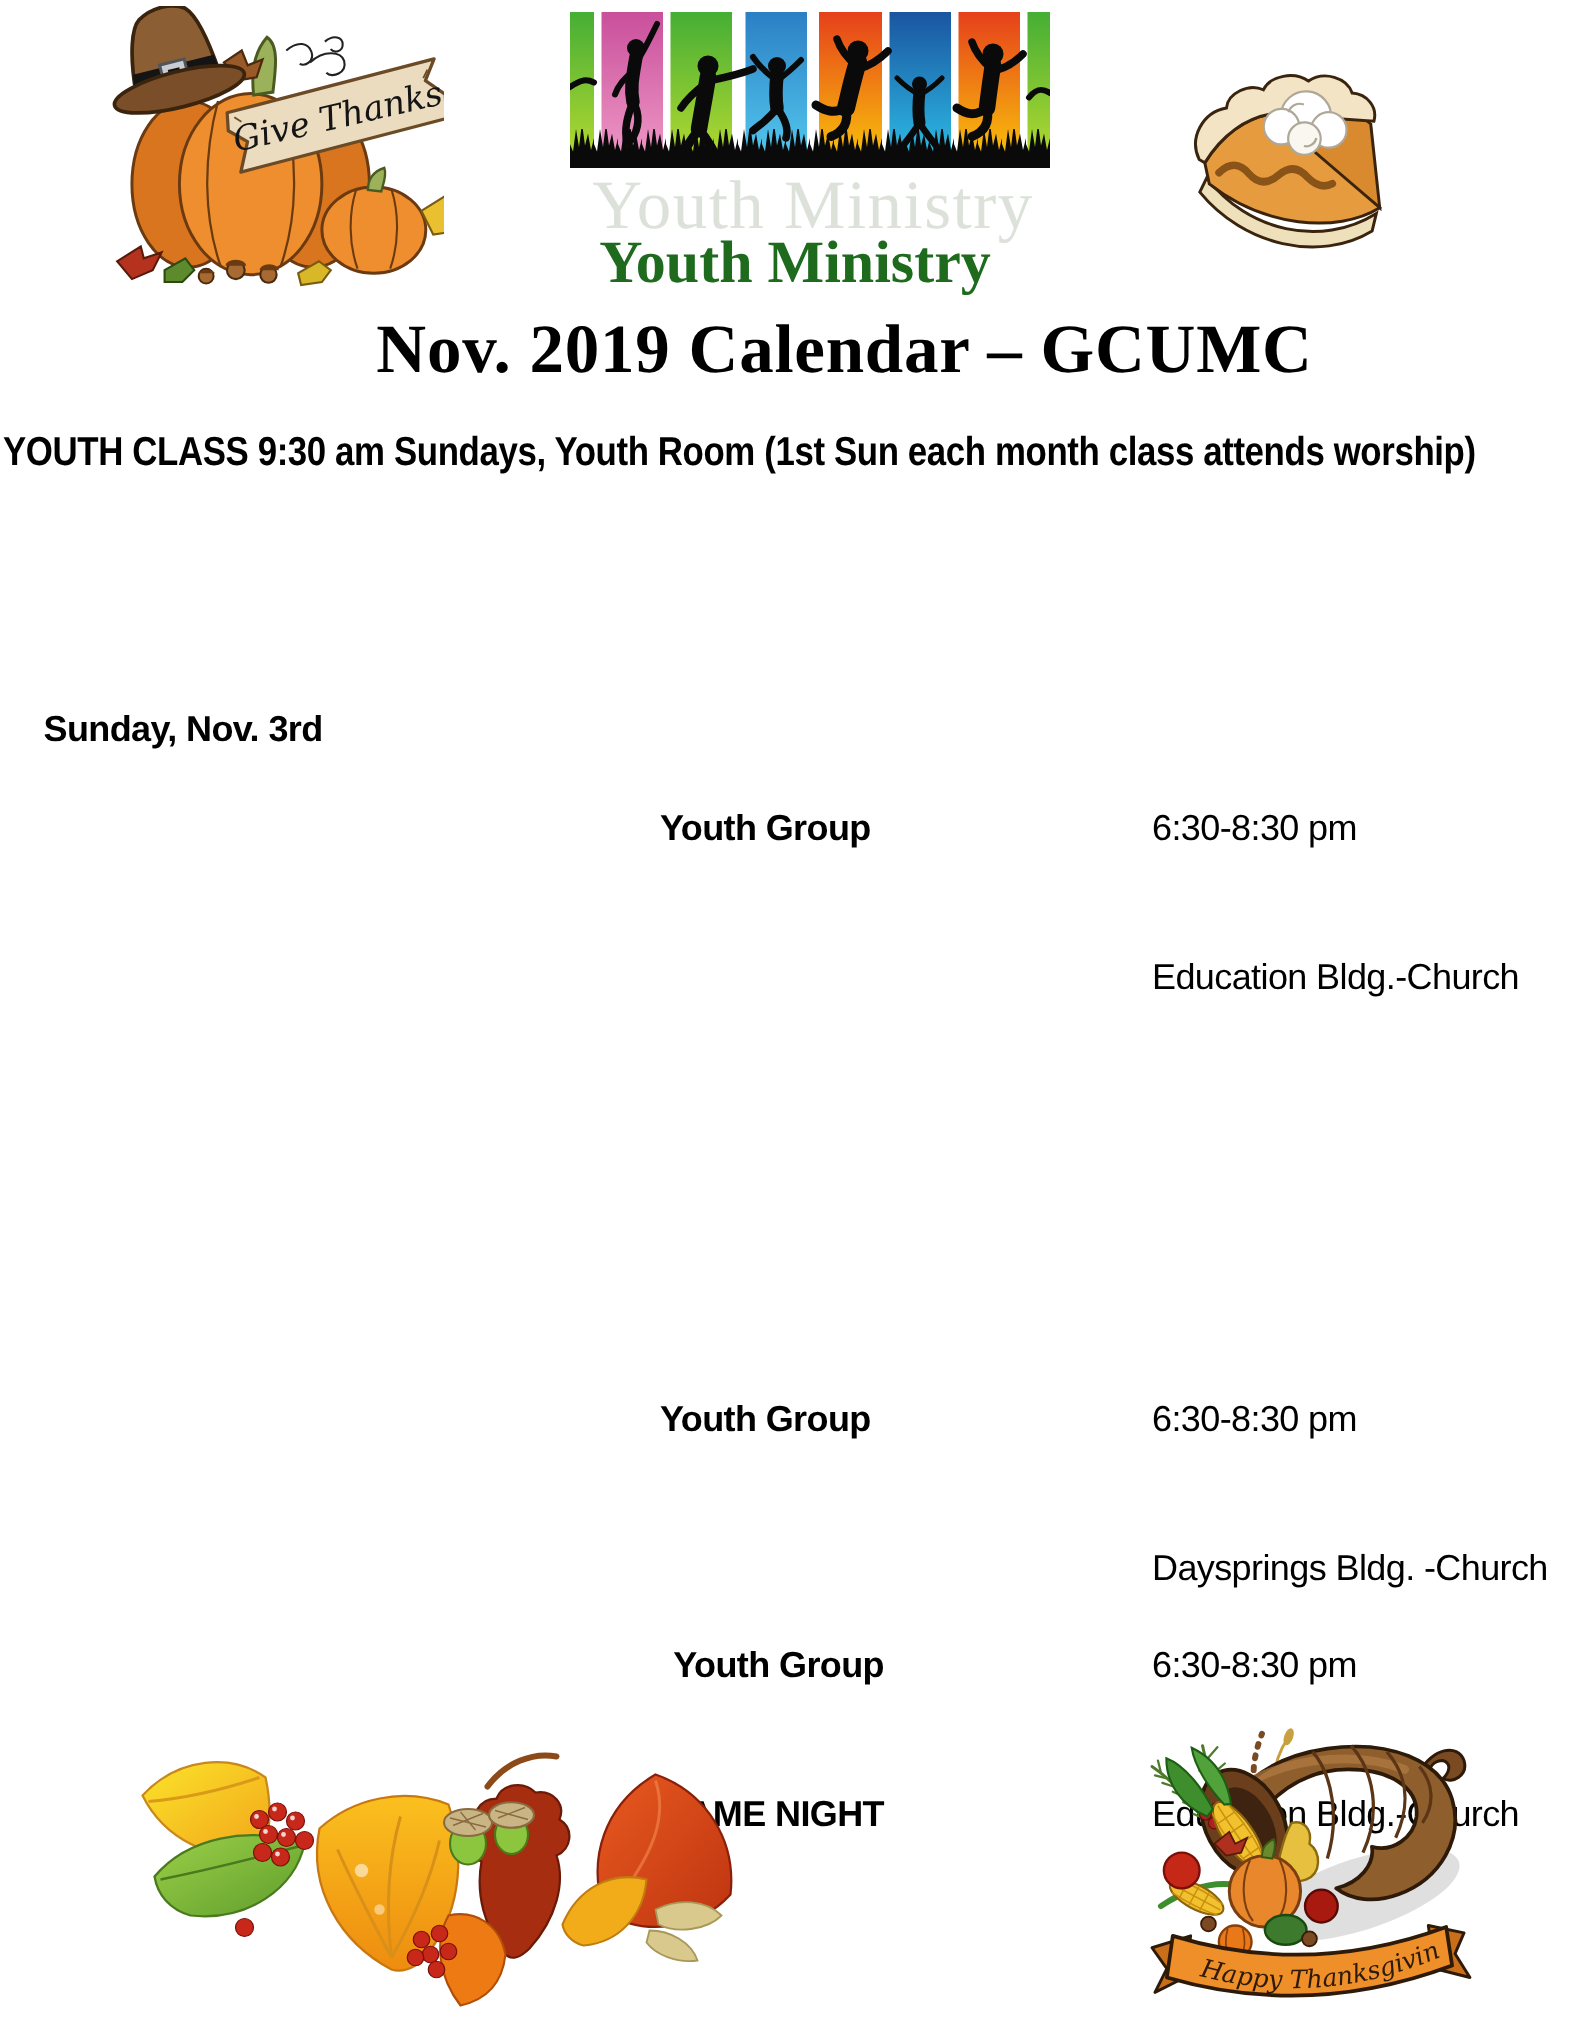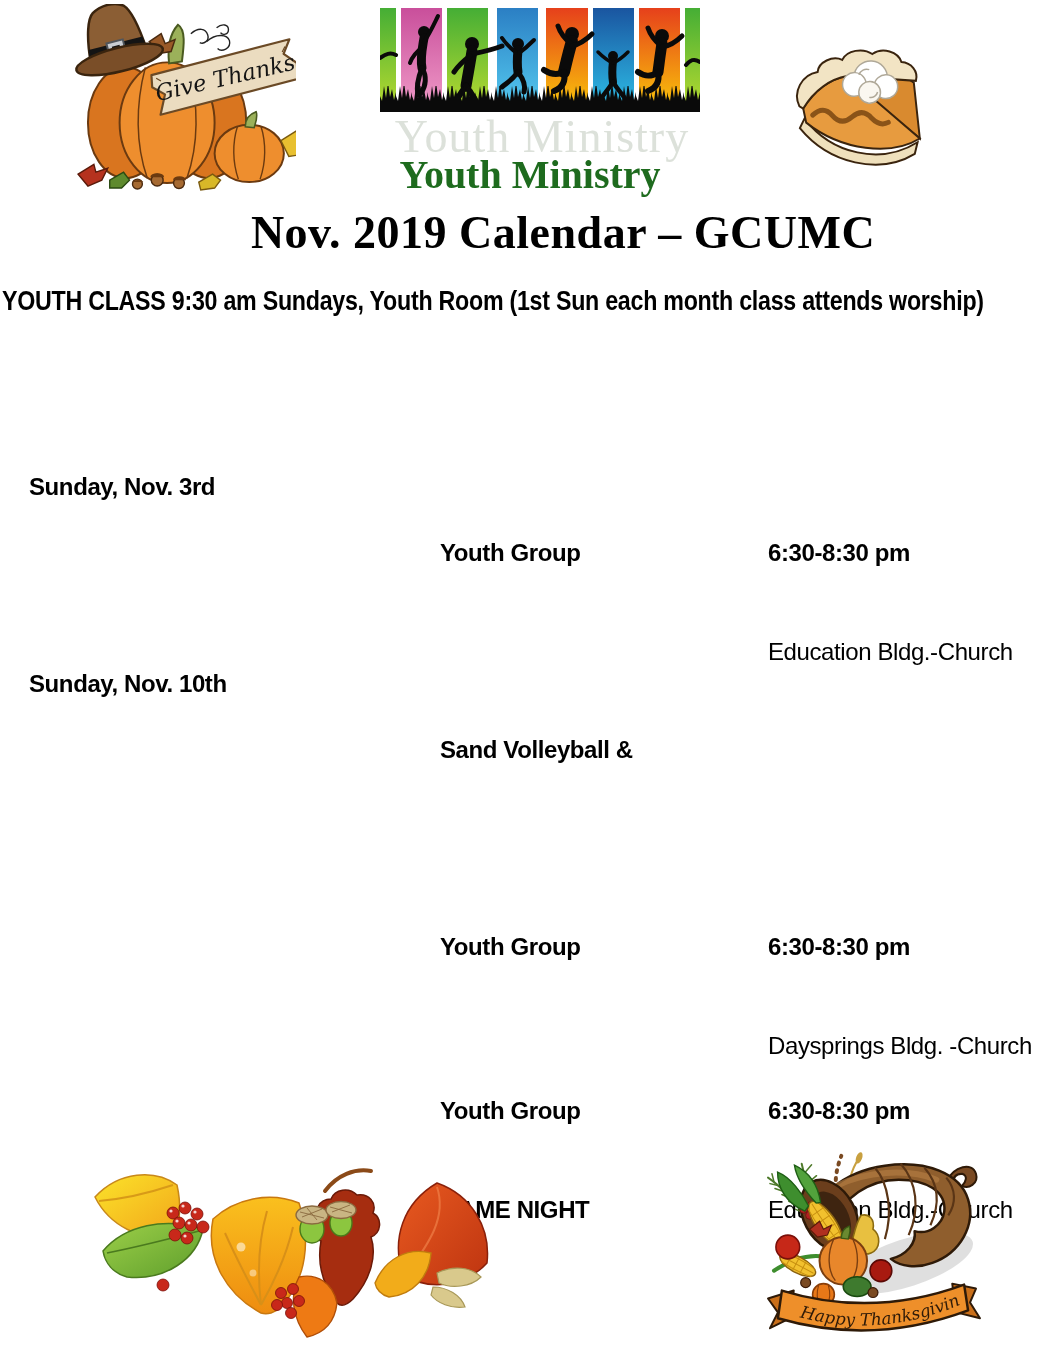--- a/index.html
+++ b/index.html
@@ -15,23 +15,23 @@
   .title{position:absolute;top:206px;left:0;width:1046px;box-sizing:border-box;padding-left:80px;
          text-align:center;font-family:"Liberation Serif",serif;font-weight:bold;font-size:46px;
          letter-spacing:.5px;white-space:nowrap;}
   .subtitle{position:absolute;top:286px;left:2px;font-size:27px;font-weight:bold;
             white-space:nowrap;transform:scaleX(.86);transform-origin:0 50%;letter-spacing:-.3px;}
 
   .row{position:absolute;left:0;width:1046px;height:70px;}
   .r0{top:470px}.r1{top:667px}.r2{top:864px}.r3{top:1028px}
   .cell{position:absolute;top:0;font-size:24px;line-height:33px;letter-spacing:-.4px;white-space:pre;}
   .c-date{left:2px;font-weight:bold;margin-left:27px;}
-  .c-event{left:440px;font-weight:bold;}
+  .c-event{left:440px;font-weight:bold;text-align:right;}
   .c-detail{left:768px;}
-  .c-detail .b{font-weight:bold;}
+  .c-detail .b{font-weight:normal;}
   .c-detail .n{font-weight:normal;}
 </style>
 </head>
 <body>
 
 <div class="page">
 
   <svg class="clip svg-pumpkins" viewBox="0 0 240 190">
 
     <g stroke="#222" stroke-width="1.4" fill="none">
@@ -200,23 +200,21 @@
     <div class="cell c-event">
       <div>Youth Group</div>
     </div>
     <div class="cell c-detail">
       <div class="b">6:30-8:30 pm</div>
       <div class="n">Education Bldg.-Church</div>
     </div>
   </div>
 
   <div class="row r1">
-    <div class="cell c-date">Sunday, Nov. 10th</div>
     <div class="cell c-event">
-      <div>Sand Volleyball &amp;</div>
     </div>
   </div>
 
   <div class="row r2">
     <div class="cell c-event">
       <div>Youth Group</div>
     </div>
     <div class="cell c-detail">
       <div class="b">6:30-8:30 pm</div>
       <div class="n">Daysprings Bldg. -Church</div>

